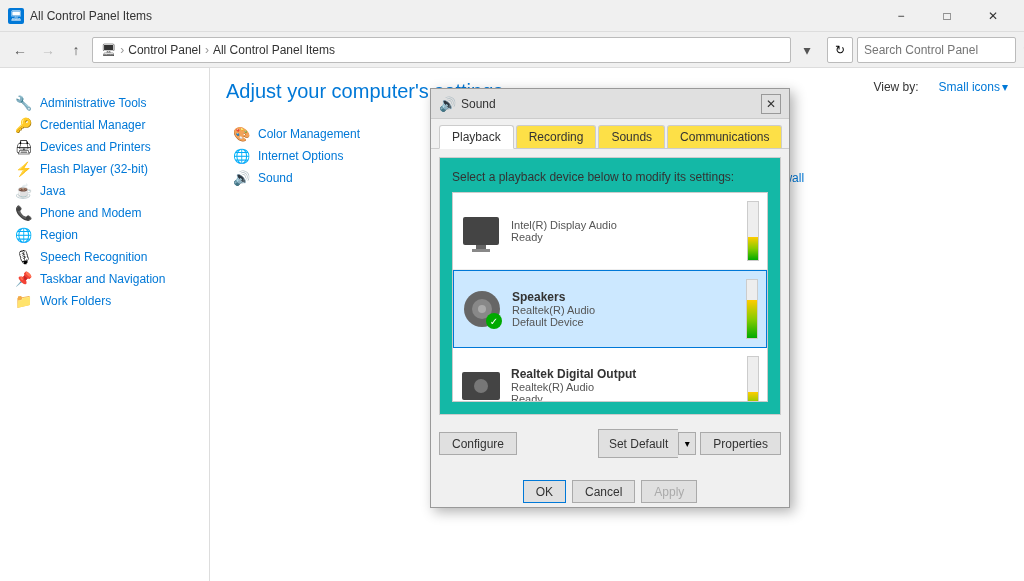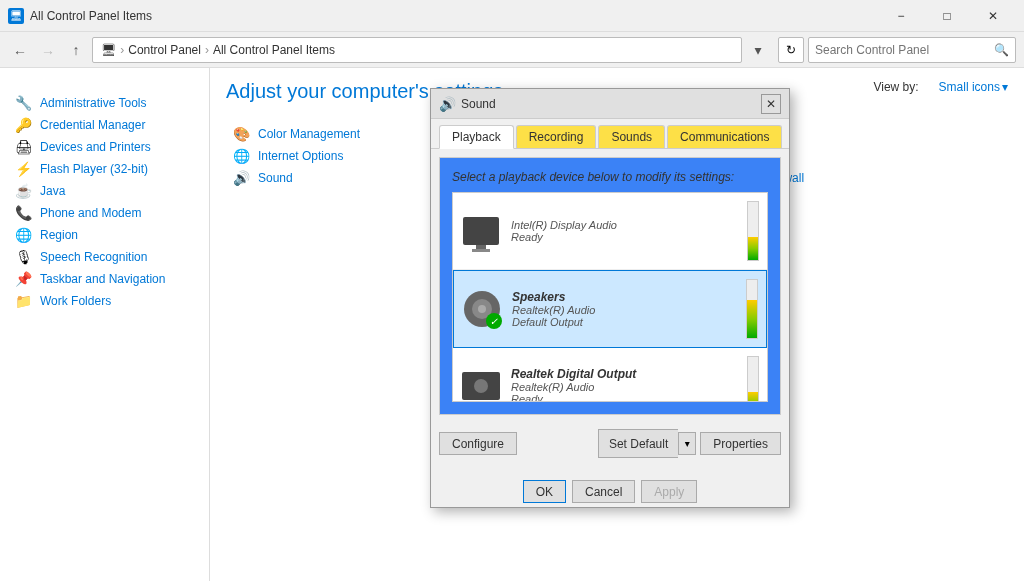--- a/index.html
+++ b/index.html
@@ -101,21 +101,21 @@
       background: white;
       cursor: pointer;
       display: flex;
       align-items: center;
       justify-content: center;
       border-radius: 2px;
       margin-left: 4px;
     }
     .search-box {
       height: 26px;
-      width: 208px;
+      width: 159px;
       border: 1px solid #bbb;
       background: white;
       display: flex;
       align-items: center;
       padding: 0 6px;
       border-radius: 2px;
       gap: 4px;
     }
     .search-box input {
       border: none;
@@ -300,25 +300,24 @@
     .tab.active {
       background: white;
       border-bottom: 1px solid white;
       margin-bottom: -1px;
       z-index: 1;
       text-align: center;
     }
 
     
     .dialog-body {
-      background: #3b82f6;
+      background: #14b8a6;
       padding: 12px;
       margin: 8px;
       border: 1px solid #ccc;
-      font-style: italic;
     }
     .dialog-instruction {
       font-size: 12px;
       color: #333;
       margin-bottom: 8px;
     }
 
     
     .device-list {
       border: 1px solid #ccc;
@@ -624,21 +623,21 @@
                 <div style="width:36px;height:36px;background:#666;border-radius:50%;display:flex;align-items:center;justify-content:center;">
                   <div style="width:20px;height:20px;background:#888;border-radius:50%;display:flex;align-items:center;justify-content:center;">
                     <div style="width:8px;height:8px;background:#aaa;border-radius:50%;"></div>
                   </div>
                 </div>
                 <div class="check-badge">✓</div>
               </div>
               <div class="device-info">
                 <div class="device-name">Speakers</div>
                 <div class="device-sub">Realtek(R) Audio</div>
-                <div class="device-status">Default Output</div>
+                <div class="device-status">Default Device</div>
               </div>
               <div class="level-bar">
                 <div class="level-fill" style="height:65%"></div>
               </div>
             </div>
 
             <div class="device-item">
               <div class="device-icon">
                 <div style="width:38px;height:28px;background:#444;border-radius:2px;display:flex;align-items:center;justify-content:center;">
                   <div style="width:14px;height:14px;background:#777;border-radius:50%;"></div>

